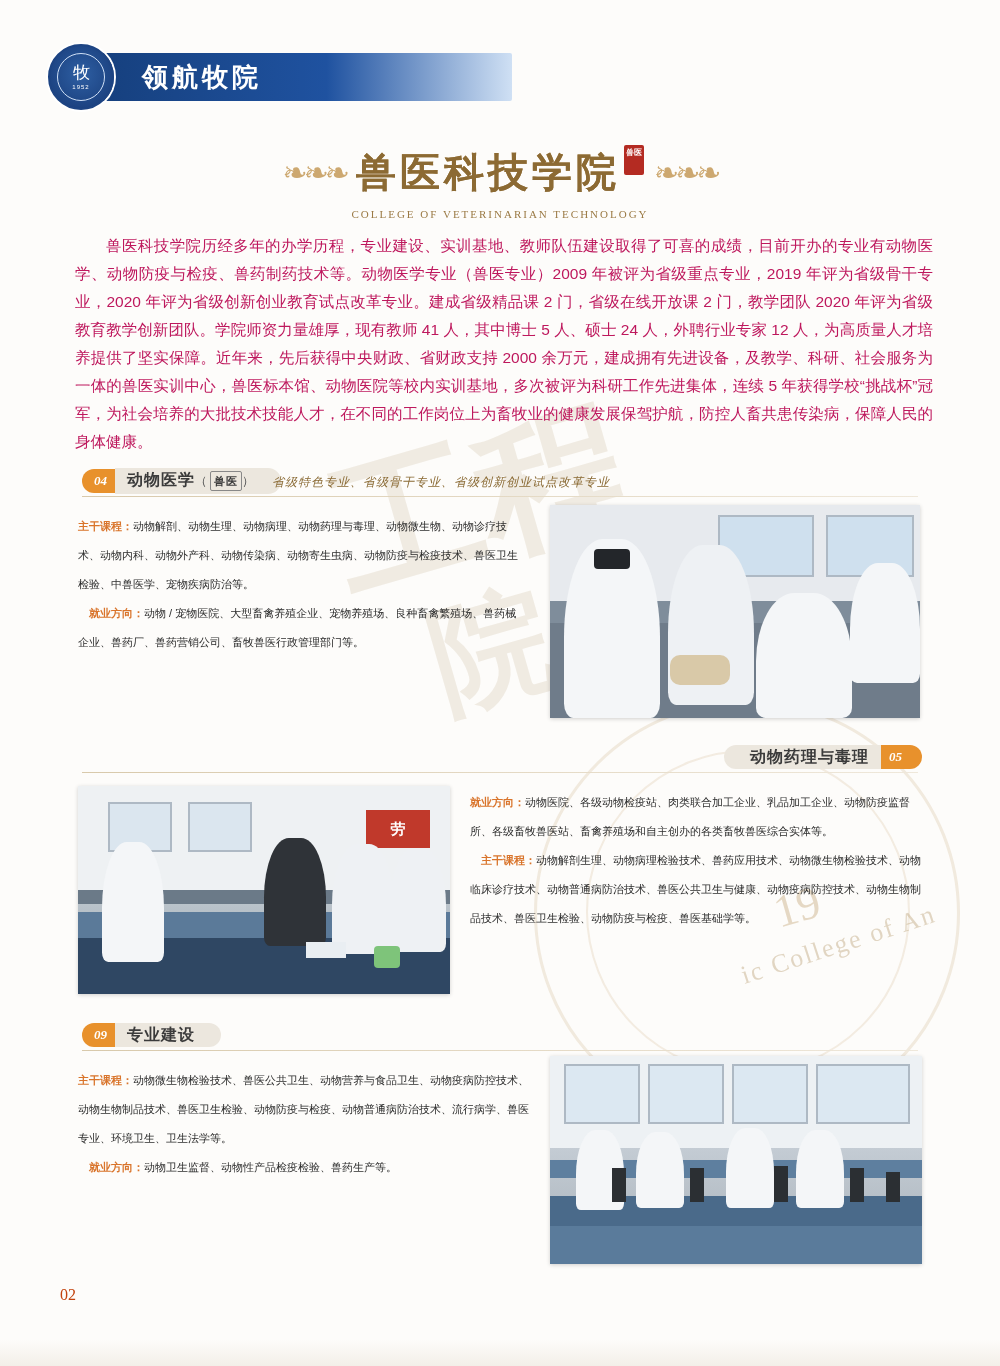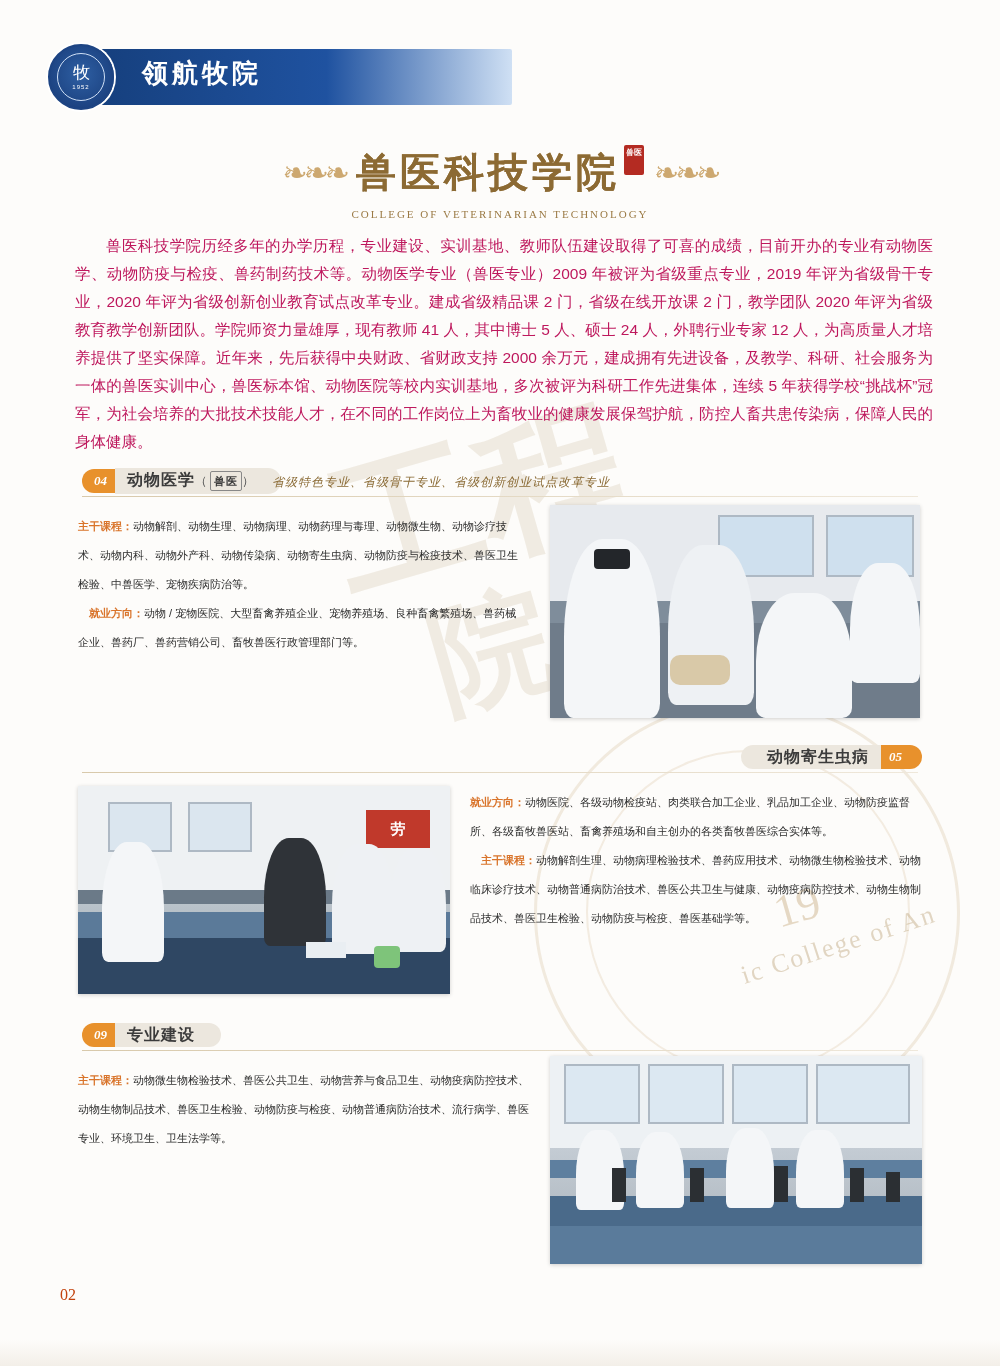--- a/index.html
+++ b/index.html
@@ -57,21 +57,21 @@
     display:flex;align-items:center;justify-content:center;
     flex-direction:column;color:#fff;
   }
   .logo .mark{font-size:17px;line-height:1;letter-spacing:-1px;}
   .logo .yr{font-size:6px;margin-top:3px;letter-spacing:1px;}
   .header-band{
     margin-left:-14px;
     height:48px;min-width:300px;
     background:linear-gradient(90deg,#16407e 0%,#1f52a0 55%,#cfe0f4 100%);
     display:flex;align-items:center;
-    padding:0 70px 8px 42px;
+    padding:0 70px 0 42px;
     border-radius:2px;
   }
   .header-band .title{
     color:#fff;font-size:26px;font-weight:bold;letter-spacing:4px;
     font-family:"Liberation Sans","DejaVu Sans",sans-serif;
   }
 
   
   .title-block{
     position:absolute;left:0;right:0;top:145px;text-align:center;
@@ -246,21 +246,21 @@
   <div class="hair" style="left:140px;top:24px;width:42px;height:40px;"></div>
   <div class="fig coat" style="left:206px;top:88px;width:96px;height:125px;"></div>
   <div class="hair" style="left:232px;top:72px;width:46px;height:40px;"></div>
   <div class="fig coat" style="left:300px;top:58px;width:70px;height:120px;"></div>
   <div class="hair" style="left:318px;top:40px;width:38px;height:34px;"></div>
   <div class="tube" style="left:120px;top:150px;width:60px;height:30px;background:#d9c9a8;border-radius:10px;"></div>
 </div>
 
 <div class="sec-head right" style="left:auto;right:78px;top:744px;">
   <div class="name">
-    <span>动物寄生虫病</span>
+    <span>动物药理与毒理</span>
   </div>
   <div class="num">05</div>
 </div>
 <div class="sec-rule" style="left:82px;top:772px;width:836px;"></div>
 
 <div class="body-text" style="left:470px;top:788px;width:452px;">
   <p><span class="lead">就业方向：</span><span>动物医院、各级动物检疫站、肉类联合加工企业、乳品加工企业、动物防疫监督所、各级畜牧兽医站、畜禽养殖场和自主创办的各类畜牧兽医综合实体等。</span></p>
   <p><span class="lead">主干课程：</span><span>动物解剖生理、动物病理检验技术、兽药应用技术、动物微生物检验技术、动物临床诊疗技术、动物普通病防治技术、兽医公共卫生与健康、动物疫病防控技术、动物生物制品技术、兽医卫生检验、动物防疫与检疫、兽医基础学等。</span></p>
 </div>
 
@@ -287,20 +287,21 @@
 <div class="sec-head left" style="top:1022px;">
   <div class="num">09</div>
   <div class="name">
     <span>专业建设</span>
   </div>
 </div>
 <div class="sec-rule" style="left:82px;top:1050px;width:836px;"></div>
 
 <div class="body-text" style="left:78px;top:1066px;width:452px;">
   <p><span class="lead">主干课程：</span><span>动物微生物检验技术、兽医公共卫生、动物营养与食品卫生、动物疫病防控技术、动物生物制品技术、兽医卫生检验、动物防疫与检疫、动物普通病防治技术、流行病学、兽医专业、环境卫生、卫生法学等。</span></p>
+  <p><span class="lead">就业方向：</span><span>动物卫生监督、动物性产品检疫检验、兽药生产等。</span></p>
 </div>
 
 <div class="photo ph3" style="left:550px;top:1056px;width:372px;height:208px;">
   <div class="sky"></div>
   <div class="wall" style="left:0;top:0;width:372px;height:92px;background:#edf1f4;"></div>
   <div class="window" style="left:14px;top:8px;width:72px;height:56px;background:#dce8f2;"></div>
   <div class="window" style="left:98px;top:8px;width:72px;height:56px;background:#dce8f2;"></div>
   <div class="window" style="left:182px;top:8px;width:72px;height:56px;background:#dce8f2;"></div>
   <div class="window" style="left:266px;top:8px;width:90px;height:56px;background:#dce8f2;"></div>
   <div class="desk" style="left:0;top:140px;width:372px;height:30px;background:#4a6a8a;"></div>

